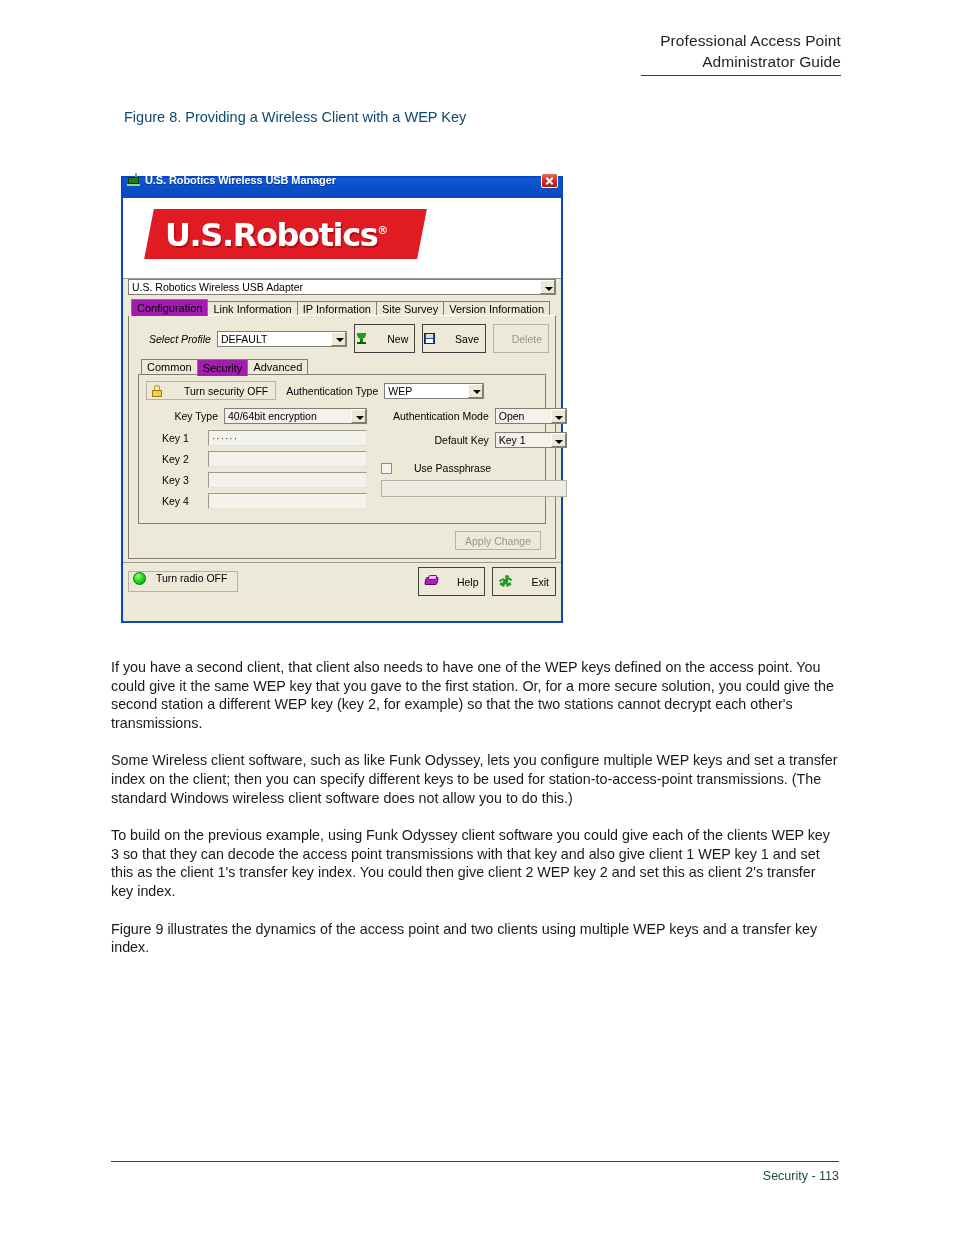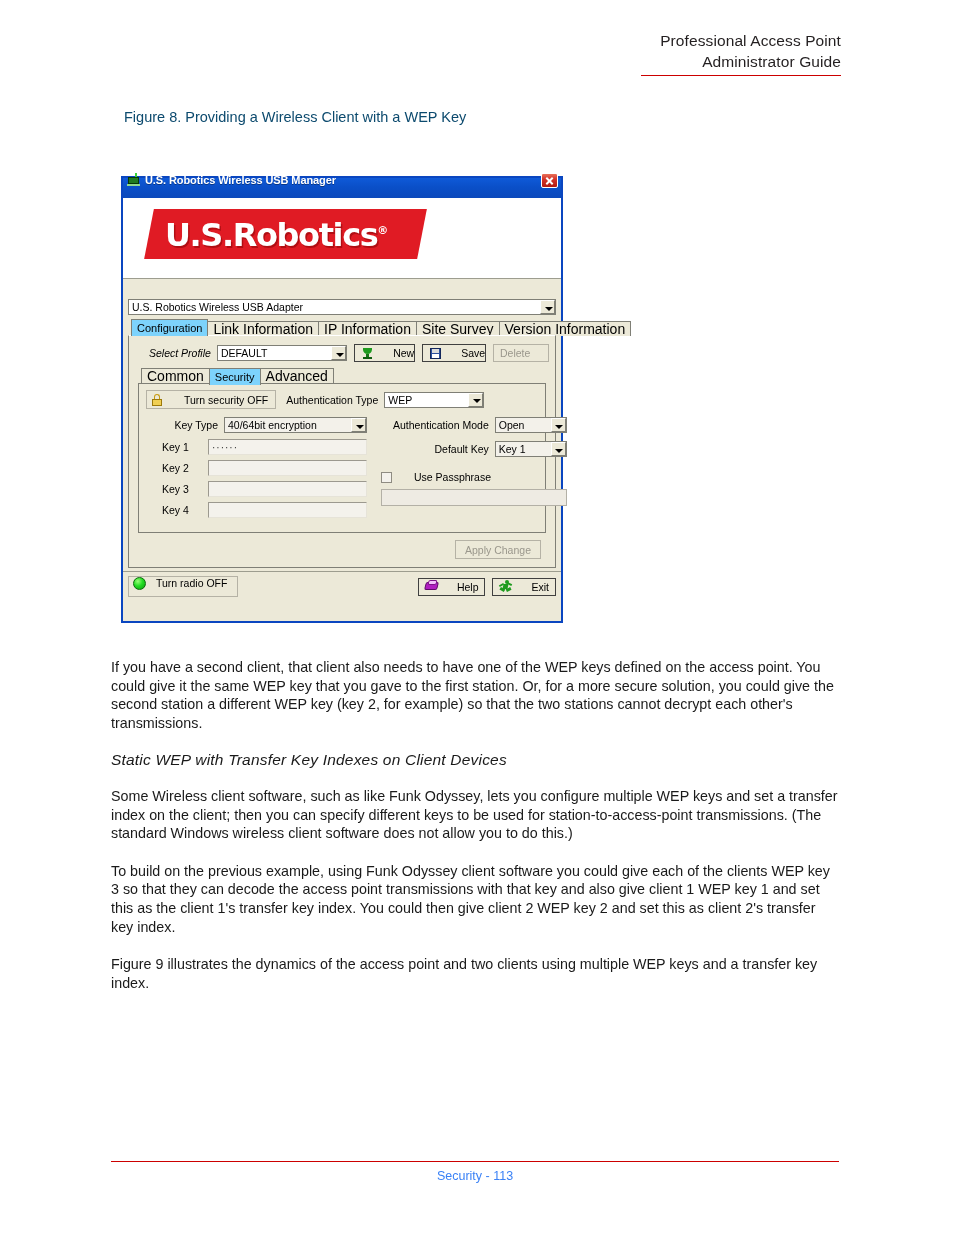--- a/index.html
+++ b/index.html
@@ -140,21 +140,21 @@
     white-space: nowrap;
   }
   .logo-reg {
     font-size: 11px;
     vertical-align: super;
     letter-spacing: 0;
     text-shadow: none;
   }
 
   
-  .adapter-row { padding: 20px 5px 2px 5px; }
+  .adapter-row { padding: 0 5px 2px 5px; }
   .combo {
     background: #ffffff;
     border: 1px solid #7f7f76;
     height: 16px;
     display: flex;
     align-items: center;
     box-sizing: border-box;
     font-size: 10.5px;
     padding-left: 3px;
   }
@@ -185,31 +185,31 @@
     align-items: flex-end;
     padding-left: 8px;
     height: 17px;
     margin-top: 2px;
   }
   .tab {
     border: 1px solid #7f7f76;
     border-bottom: none;
     background: #ece9d8;
     padding: 1px 5px 1px 5px;
-    font-size: 14px;
+    font-size: 11px;
     line-height: 13px;
     box-sizing: border-box;
     height: 15px;
     white-space: nowrap;
     margin-right: -1px;
   }
   .tab.active {
     height: 17px;
     padding-top: 2px;
-    background: #7dd3fc;
+    background: #a21caf;
     position: relative;
     z-index: 3;
     font-size: 11px;
   }
   .panel {
     border: 1px solid #7f7f76;
     border-top-color: #ffffff;
     background: #ece9d8;
     margin: 0 5px;
     padding: 6px 6px 4px 6px;
@@ -222,25 +222,25 @@
     display: flex;
     align-items: center;
     margin: 2px 0 6px 0;
   }
   .lbl { font-size: 10.5px; white-space: nowrap; margin-left: 16px; }
   .profile-row .lbl { margin-left: 14px; margin-right: 6px; font-style: italic; }
   .profile-combo { width: 146px; }
   .btn {
     border: 1px solid #404040;
     background: #ece9d8;
-    height: 18px;
+    height: 29px;
     min-width: 56px;
     display: flex;
     align-items: center;
-    justify-content: space-between;
+    justify-content: flex-end;
     gap: 19px;
     font-size: 10.5px;
     box-sizing: border-box;
     margin-left: 7px;
     padding: 0 6px;
   }
   .btn.flat { border: 1px solid #b5b2a5; color: #9a978c; }
   .btn .ico { width: 13px; height: 13px; flex: none; position: relative; }
 
   
@@ -440,23 +440,23 @@
     position: absolute;
     left: 111px;
     top: 1161px;
     width: 728px;
   }
   #page-footer .foot-rule {
     border-top: 1.4px solid #cc0000;
     width: 728px;
   }
   #page-footer .foot-text {
-    text-align: center;
+    text-align: right;
     font-size: 12.5px;
-    color: #3b82f6;
+    color: #14532d;
     margin-top: 7px;
   }
 </style>
 </head>
 <body>
 
 <div id="page-header">
   <div class="hdr-line">Professional Access Point</div>
   <div class="hdr-line">Administrator Guide</div>
   <div class="hdr-rule"></div>
@@ -633,21 +633,20 @@
           <span class="a2"></span>
       </span>
       <span>Exit</span>
     </span>
   </div>
 
 </div>
 
 <div id="body-text">
   <p>If you have a second client, that client also needs to have one of the WEP keys defined on the access point. You could give it the same WEP key that you gave to the first station. Or, for a more secure solution, you could give the second station a different WEP key (key 2, for example) so that the two stations cannot decrypt each other's transmissions.</p>
-  <h3>Static WEP with Transfer Key Indexes on Client Devices</h3>
   <p>Some Wireless client software, such as like Funk Odyssey, lets you configure multiple WEP keys and set a transfer index on the client; then you can specify different keys to be used for station-to-access-point transmissions. (The standard Windows wireless client software does not allow you to do this.)</p>
   <p>To build on the previous example, using Funk Odyssey client software you could give each of the clients WEP key 3 so that they can decode the access point transmissions with that key and also give client 1 WEP key 1 and set this as the client 1's transfer key index. You could then give client 2 WEP key 2 and set this as client 2's transfer key index.</p>
   <p>Figure 9 illustrates the dynamics of the access point and two clients using multiple WEP keys and a transfer key index.</p>
 </div>
 
 <div id="page-footer">
   <div class="foot-rule"></div>
   <div class="foot-text">Security - 113</div>
 </div>
 

